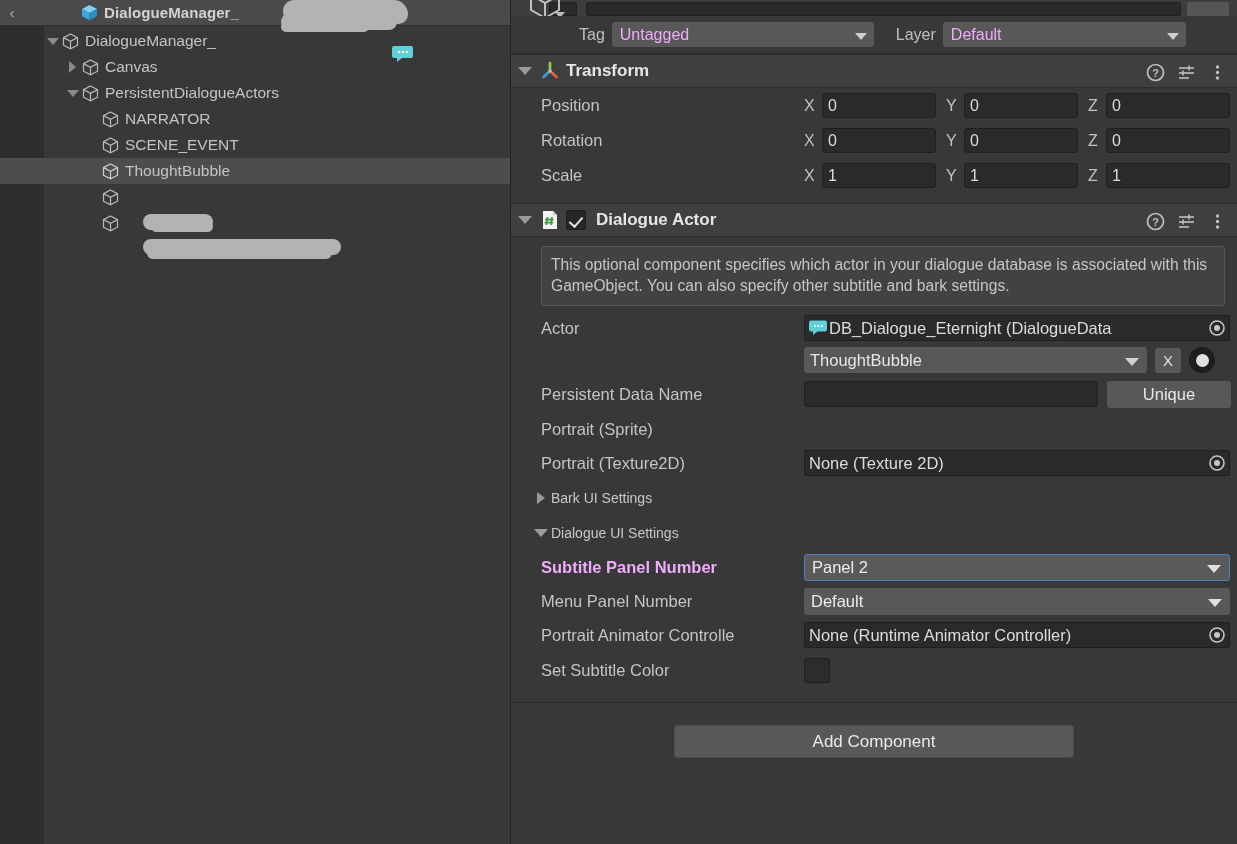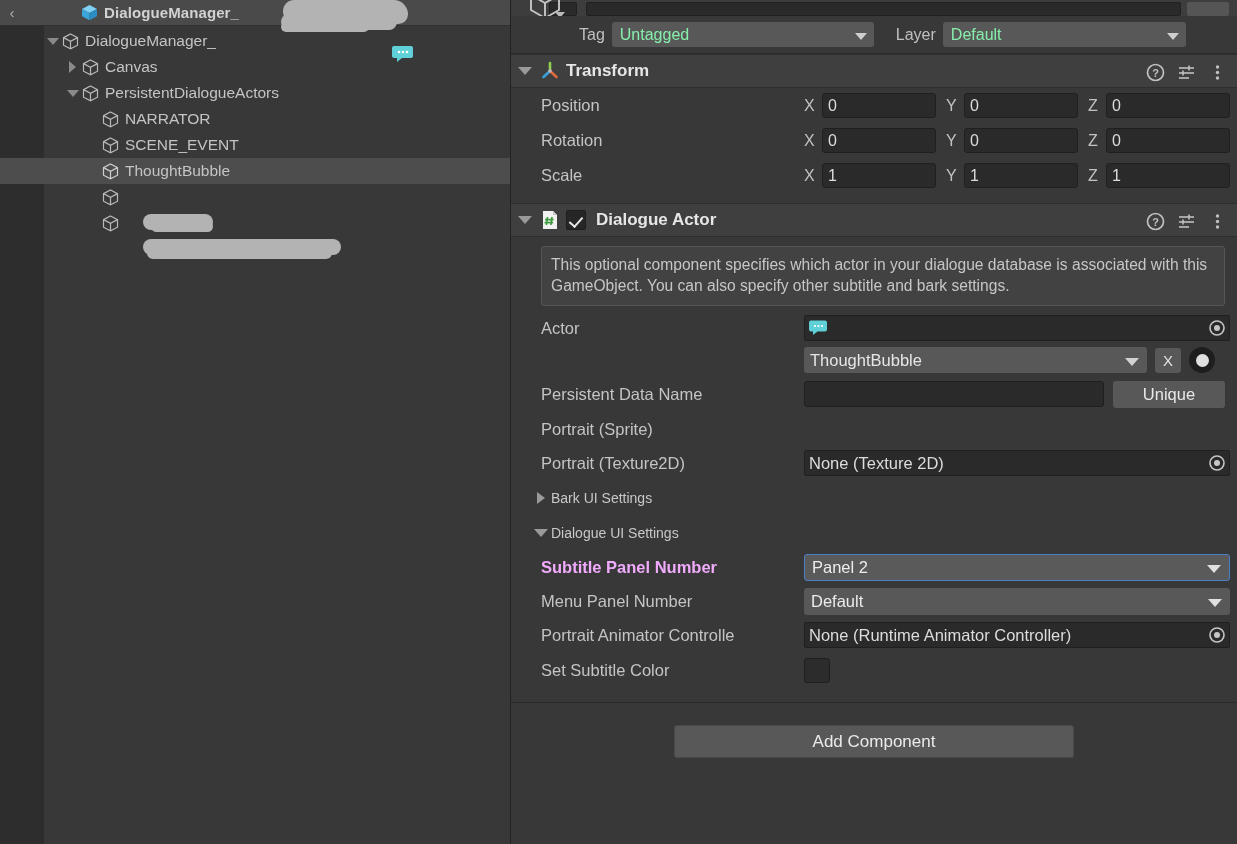--- a/index.html
+++ b/index.html
@@ -131,21 +131,21 @@
     position: relative;
     height: 38px; display: flex; align-items: center;
     background: #383838;
     border-bottom: 1px solid #2b2b2b;
     padding-left: 68px;
   }
   .tl-label { color: #c0c0c0; font-size: 16px; margin-right: 7px; }
   .dropdown {
     background: #585858; border-radius: 3px;
     height: 25px; display: flex; align-items: center;
-    color: #86efac; font-size: 16px; padding: 0 8px;
+    color: #f0abfc; font-size: 16px; padding: 0 8px;
     position: relative; cursor: pointer;
   }
   .dropdown .caret {
     position: absolute; right: 7px; top: 50%; margin-top: -2px;
     width: 0; height: 0;
     border-left: 6px solid transparent; border-right: 6px solid transparent;
     border-top: 7px solid #cfcfcf;
   }
   .tag-dd { width: 262px; margin-right: 22px; }
   .layer-dd { width: 243px; }
@@ -250,21 +250,21 @@
     display: flex; align-items: center; justify-content: center; cursor: pointer;
   }
   .radio-dot span { width: 13px; height: 13px; border-radius: 50%; background: #e0e0e0; display:block; }
 
   .text-input {
     flex: 1; height: 26px; background: #2a2a2a;
     border: 1px solid #1f1f1f; border-radius: 3px;
     color: #dcdcdc; font-size: 16px; padding-left: 5px; line-height: 24px;
   }
   .unique-btn {
-    width: 112px; height: 27px; margin-left: 9px; margin-right: 12px;
+    width: 124px; height: 27px; margin-left: 9px; margin-right: 6px;
     background: #585858; border-radius: 3px;
     color: #e8e8e8; font-size: 16.5px;
     display: flex; align-items: center; justify-content: center;
     cursor: pointer;
   }
 
   .foldrow {
     height: 35px; display: flex; align-items: center; padding-left: 20px;
     cursor: pointer;
   }
@@ -649,20 +649,21 @@
           <span class="bubble-ico">
             <svg width="19" height="17" viewBox="0 0 19 17">
               <path d="M2 1.5 h14 a2 2 0 0 1 2 2 v7 a2 2 0 0 1 -2 2 h-7.5 l-4.5 3.5 v-3.5 h-2 a2 2 0 0 1 -2 -2 v-7 a2 2 0 0 1 2 -2 z" fill="#5fd0d8"></path>
               <g fill="#ffffff">
                   <circle cx="6" cy="7" r="1.1"></circle>
                   <circle cx="9.5" cy="7" r="1.1"></circle>
                   <circle cx="13" cy="7" r="1.1"></circle>
                 </g>
             </svg>
           </span>
+          <span class="objtext">DB_Dialogue_Eternight (DialogueData</span>
           <span class="pick">
             <svg width="20" height="20" viewBox="0 0 20 20">
                 <circle cx="10" cy="10" r="7" fill="none" stroke="#c6c6c6" stroke-width="1.6"></circle>
                 <circle cx="10" cy="10" r="3" fill="#c6c6c6"></circle>
               </svg>
           </span>
         </div>
       </div>
 
       <div class="actor-dd-row">

